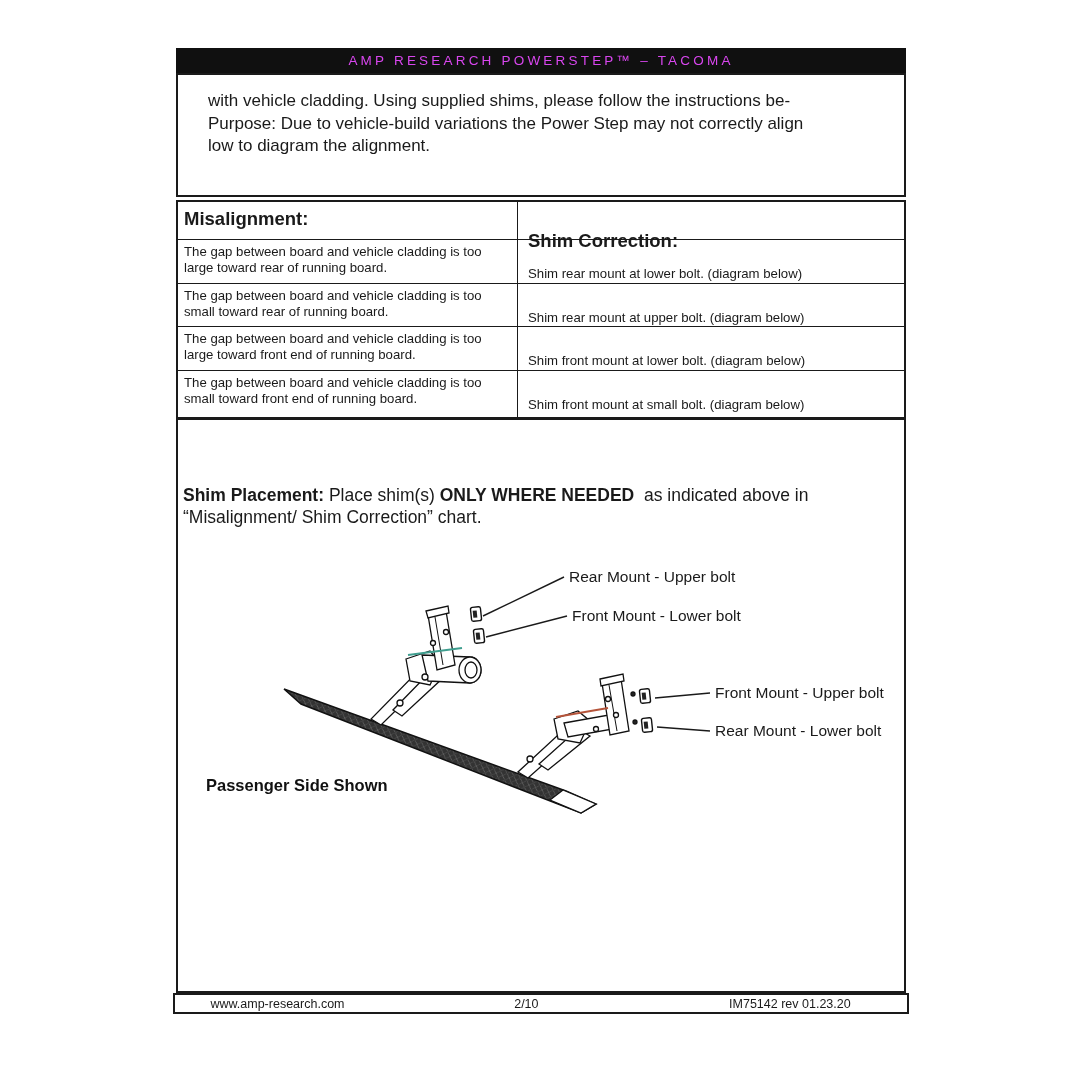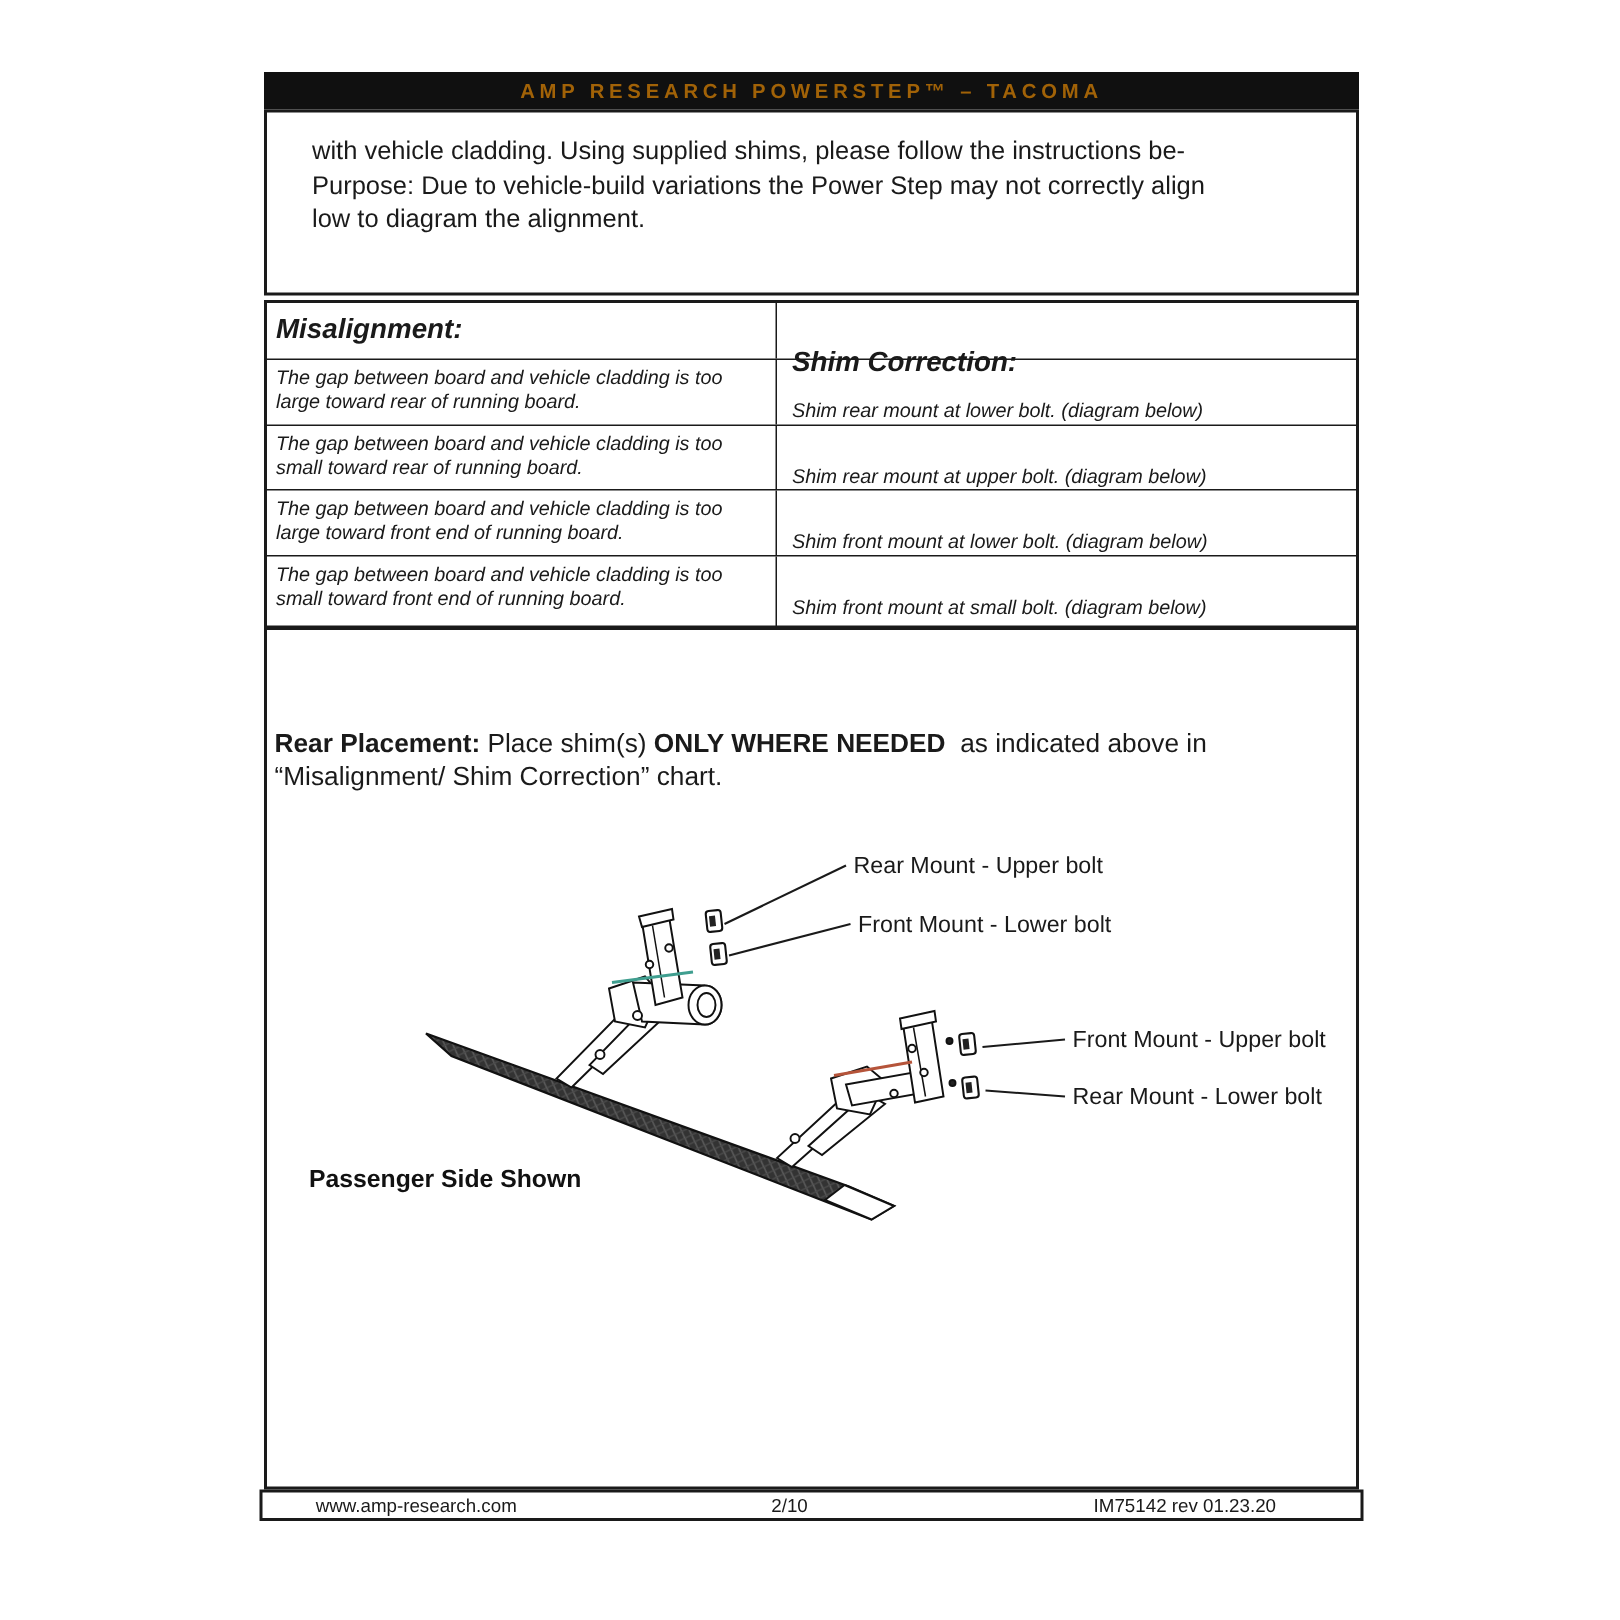--- a/index.html
+++ b/index.html
@@ -2,28 +2,28 @@
 <html><head>
 <meta charset="utf-8">
 <style>
   html,body{margin:0;padding:0;background:#ffffff;}
   body{width:1080px;height:1080px;position:relative;font-family:"Liberation Sans",sans-serif;color:#1a1a1a;}
   .page{position:absolute;left:176px;top:48px;width:730px;height:965px;}
 
   
   .hdrbar{position:absolute;left:0;top:0;width:730px;height:25px;background:#101010;
           display:flex;align-items:center;justify-content:center;}
-  .hdrbar span{color:#a16207;font-size:13.5px;font-weight:bold;letter-spacing:3.2px;white-space:nowrap;}
+  .hdrbar span{color:#d946ef;font-size:13.5px;font-weight:normal;letter-spacing:3.2px;white-space:nowrap;}
 
   
   .purpose{position:absolute;left:0;top:25px;width:726px;height:120px;border:2px solid #1a1a1a;}
   .purpose .ptext{margin:15px 18px 0 30px;font-size:17px;line-height:22.5px;}
 
   
-  .tbl{position:absolute;left:0;top:152px;width:726px;border:2px solid #1a1a1a;background:#fff;font-style:italic;}
+  .tbl{position:absolute;left:0;top:152px;width:726px;border:2px solid #1a1a1a;background:#fff;}
   .trow{display:flex;border-bottom:1px solid #1a1a1a;}
   .trow:last-child{border-bottom:none;}
   .tc1{width:340px;border-right:1px solid #1a1a1a;padding:4px 8px 0 6px;box-sizing:border-box;}
   .tc2{flex:1;padding:4px 24px 0 10px;box-sizing:border-box;margin-top:22px;}
   .thead{height:37px;}
   .thead .tc1,.thead .tc2{font-size:18.5px;font-weight:bold;padding-top:6px;}
   .r1{height:43px;} .r2{height:42px;} .r3{height:43px;} .r4{height:47px;}
   .cell-text{font-size:13.2px;line-height:15.5px;}
 
   
@@ -76,21 +76,21 @@
       <div class="tc1 cell-text">The gap between board and vehicle cladding is too large toward front end of running board.</div>
       <div class="tc2 cell-text">Shim front mount at lower bolt. (diagram below)</div>
     </div>
     <div class="trow r4">
       <div class="tc1 cell-text">The gap between board and vehicle cladding is too small toward front end of running board.</div>
       <div class="tc2 cell-text">Shim front mount at small bolt. (diagram below)</div>
     </div>
   </div>
 
   <div class="diag">
-    <div class="shimtext"><b>Rear Placement:</b><span> Place shim(s) </span><b>ONLY WHERE NEEDED</b><span>  as indicated above in “Misalignment/ Shim Correction” chart.</span></div>
+    <div class="shimtext"><b>Shim Placement:</b><span> Place shim(s) </span><b>ONLY WHERE NEEDED</b><span>  as indicated above in “Misalignment/ Shim Correction” chart.</span></div>
 
     <svg width="726" height="572" viewBox="0 0 726 572">
       <defs>
         <pattern id="boardHatch" width="7" height="7" patternUnits="userSpaceOnUse" patternTransform="rotate(20)">
           <rect width="7" height="7" fill="#333333"></rect>
           <line x1="0" y1="0" x2="7" y2="7" stroke="#5d5d5d" stroke-width="1"></line>
           <line x1="7" y1="0" x2="0" y2="7" stroke="#4a4a4a" stroke-width="1"></line>
         </pattern>
       </defs>
 

